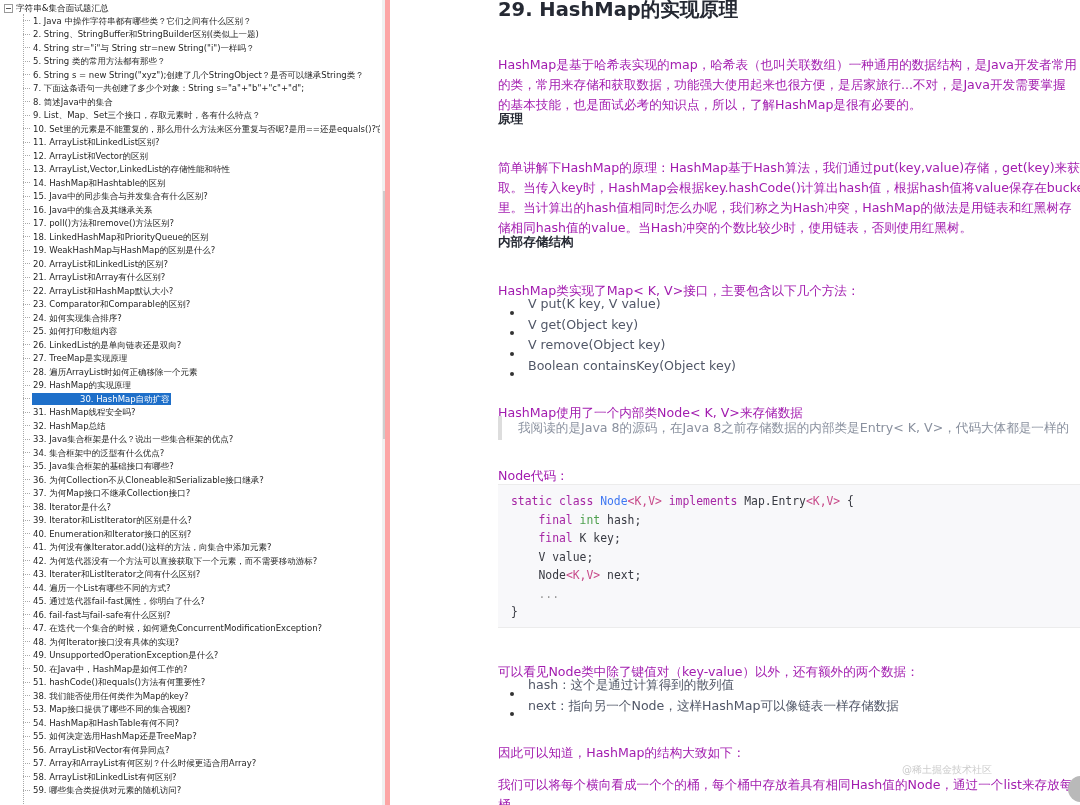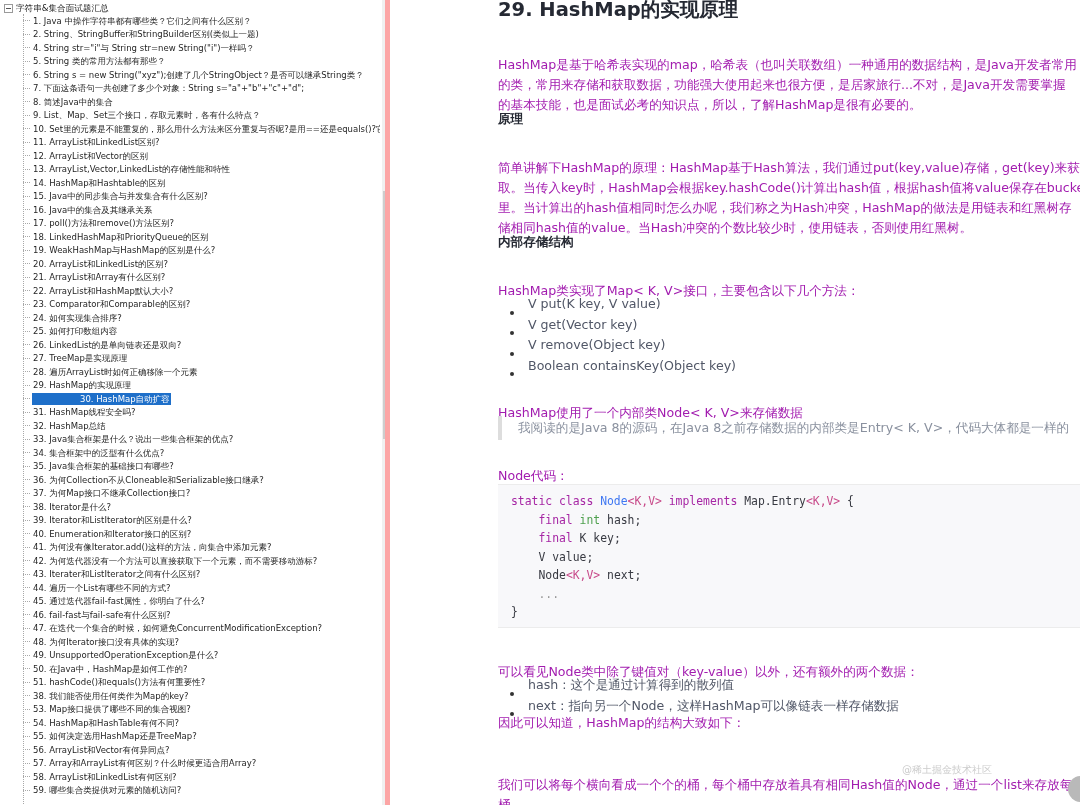--- a/index.html
+++ b/index.html
@@ -341,21 +341,21 @@
 
   <p class="para" style="top:264px">HashMap类实现了Map&lt; K, V&gt;接口，主要包含以下几个方法：</p>
 
   <ul class="bullets" style="top:294px">
     <li>
         <span class="dot"></span>
         <span>V put(K key, V value)</span>
       </li>
     <li>
         <span class="dot"></span>
-        <span>V get(Vector key)</span>
+        <span>V get(Object key)</span>
       </li>
     <li>
         <span class="dot"></span>
         <span>V remove(Object key)</span>
       </li>
     <li>
         <span class="dot"></span>
         <span>Boolean containsKey(Object key)</span>
       </li>
   </ul>
@@ -380,19 +380,19 @@
     <li>
         <span class="dot"></span>
         <span>hash : 这个是通过计算得到的散列值</span>
       </li>
     <li>
         <span class="dot"></span>
         <span>next：指向另一个Node，这样HashMap可以像链表一样存储数据</span>
       </li>
   </ul>
 
-  <p class="para" style="top:696px">因此可以知道，HashMap的结构大致如下：</p>
+  <p class="para" style="top:726px">因此可以知道，HashMap的结构大致如下：</p>
   <p class="para" style="top:758px">我们可以将每个横向看成一个个的桶，每个桶中存放着具有相同Hash值的Node，通过一个list来存放每个</p>
   <p class="para" style="top:778px">桶。</p>
 </div>
 
 <div class="watermark">@稀土掘金技术社区</div>
 <div class="float-btn"></div>
 
 </body></html>

